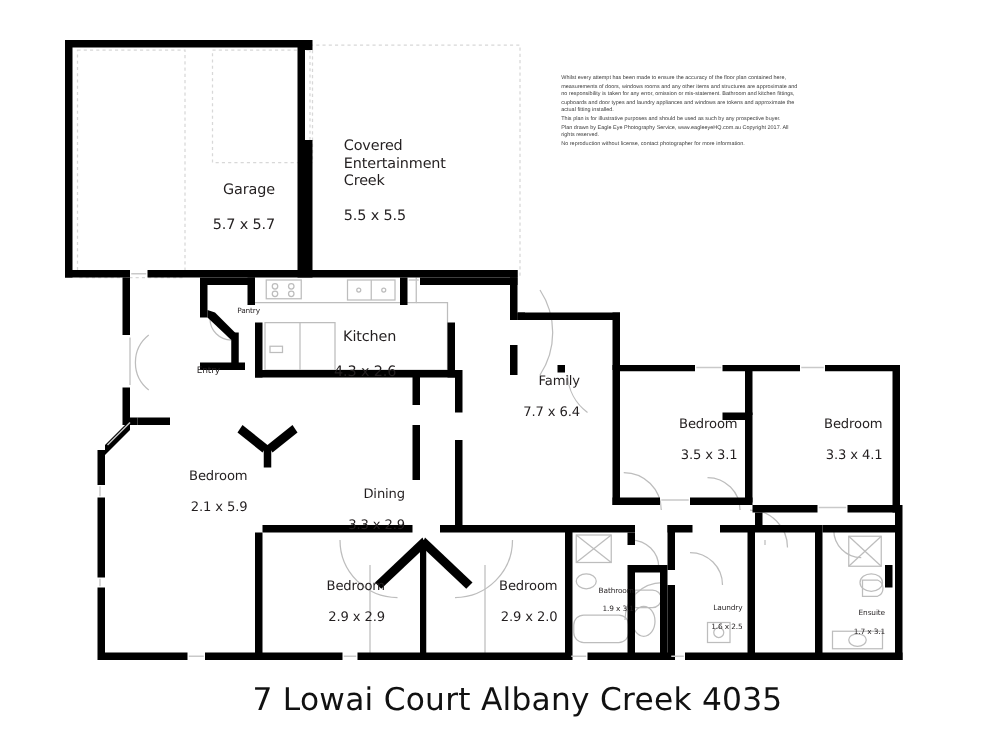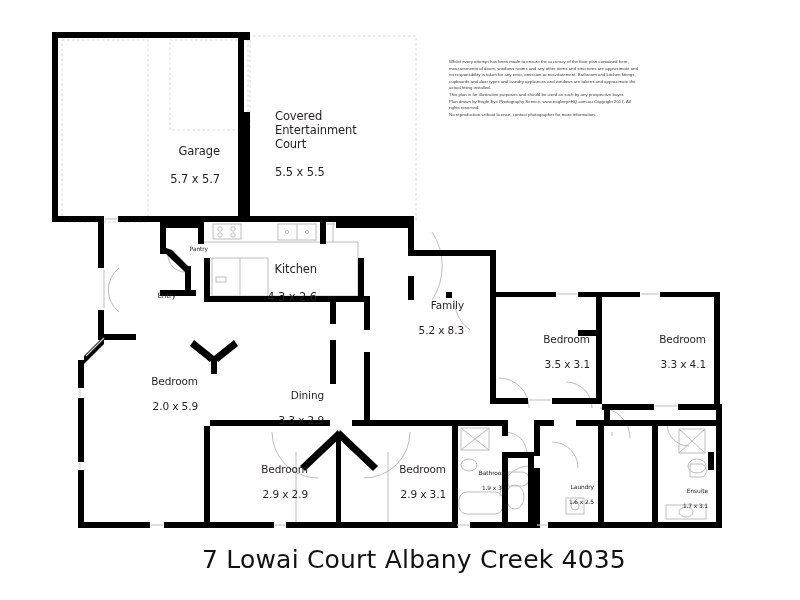--- a/index.html
+++ b/index.html
@@ -284,45 +284,45 @@
   </svg>
 
   <div class="rlabel sz-lg" style="left:105px; top:130px; width:115px;">
     <span class="nm">Garage</span>
     <span class="dim">5.7 x 5.7</span>
   </div>
 
   <div class="rlabel sz-lg" style="left:275px; top:95px; width:120px; text-align:left;">
     <span class="nm">Covered
 Entertainment
-Court</span>
+Creek</span>
     <span class="dim">5.5 x 5.5</span>
   </div>
 
   <div class="rlabel sz-xs" style="left:160px; top:239px; width:48px;">
     <span class="nm">Pantry</span>
   </div>
 
   <div class="rlabel sz-lg" style="left:215px; top:248px; width:102px;">
     <span class="nm">Kitchen</span>
     <span class="dim">4.3 x 2.6</span>
   </div>
 
   <div class="rlabel sz-sm" style="left:120px; top:283px; width:56px;">
     <span class="nm">Entry</span>
   </div>
 
   <div class="rlabel sz-md" style="left:368px; top:286px; width:96px;">
     <span class="nm">Family</span>
-    <span class="dim">5.2 x 8.3</span>
+    <span class="dim">7.7 x 6.4</span>
   </div>
 
   <div class="rlabel sz-md" style="left:106px; top:362px; width:92px;">
     <span class="nm">Bedroom</span>
-    <span class="dim">2.0 x 5.9</span>
+    <span class="dim">2.1 x 5.9</span>
   </div>
 
   <div class="rlabel sz-md" style="left:232px; top:376px; width:92px;">
     <span class="nm">Dining</span>
     <span class="dim">3.3 x 2.9</span>
   </div>
 
   <div class="rlabel sz-md" style="left:504px; top:320px; width:86px;">
     <span class="nm">Bedroom</span>
     <span class="dim">3.5 x 3.1</span>
@@ -333,21 +333,21 @@
     <span class="dim">3.3 x 4.1</span>
   </div>
 
   <div class="rlabel sz-md" style="left:222px; top:450px; width:86px;">
     <span class="nm">Bedroom</span>
     <span class="dim">2.9 x 2.9</span>
   </div>
 
   <div class="rlabel sz-md" style="left:360px; top:450px; width:86px;">
     <span class="nm">Bedroom</span>
-    <span class="dim">2.9 x 3.1</span>
+    <span class="dim">2.9 x 2.0</span>
   </div>
 
   <div class="rlabel sz-xs" style="left:459px; top:463px; width:48px;">
     <span class="nm">Bathroom</span>
     <span class="dim">1.9 x 3.1</span>
   </div>
 
   <div class="rlabel sz-xs" style="left:542px; top:477px; width:52px;">
     <span class="nm">Laundry</span>
     <span class="dim">1.6 x 2.5</span>

